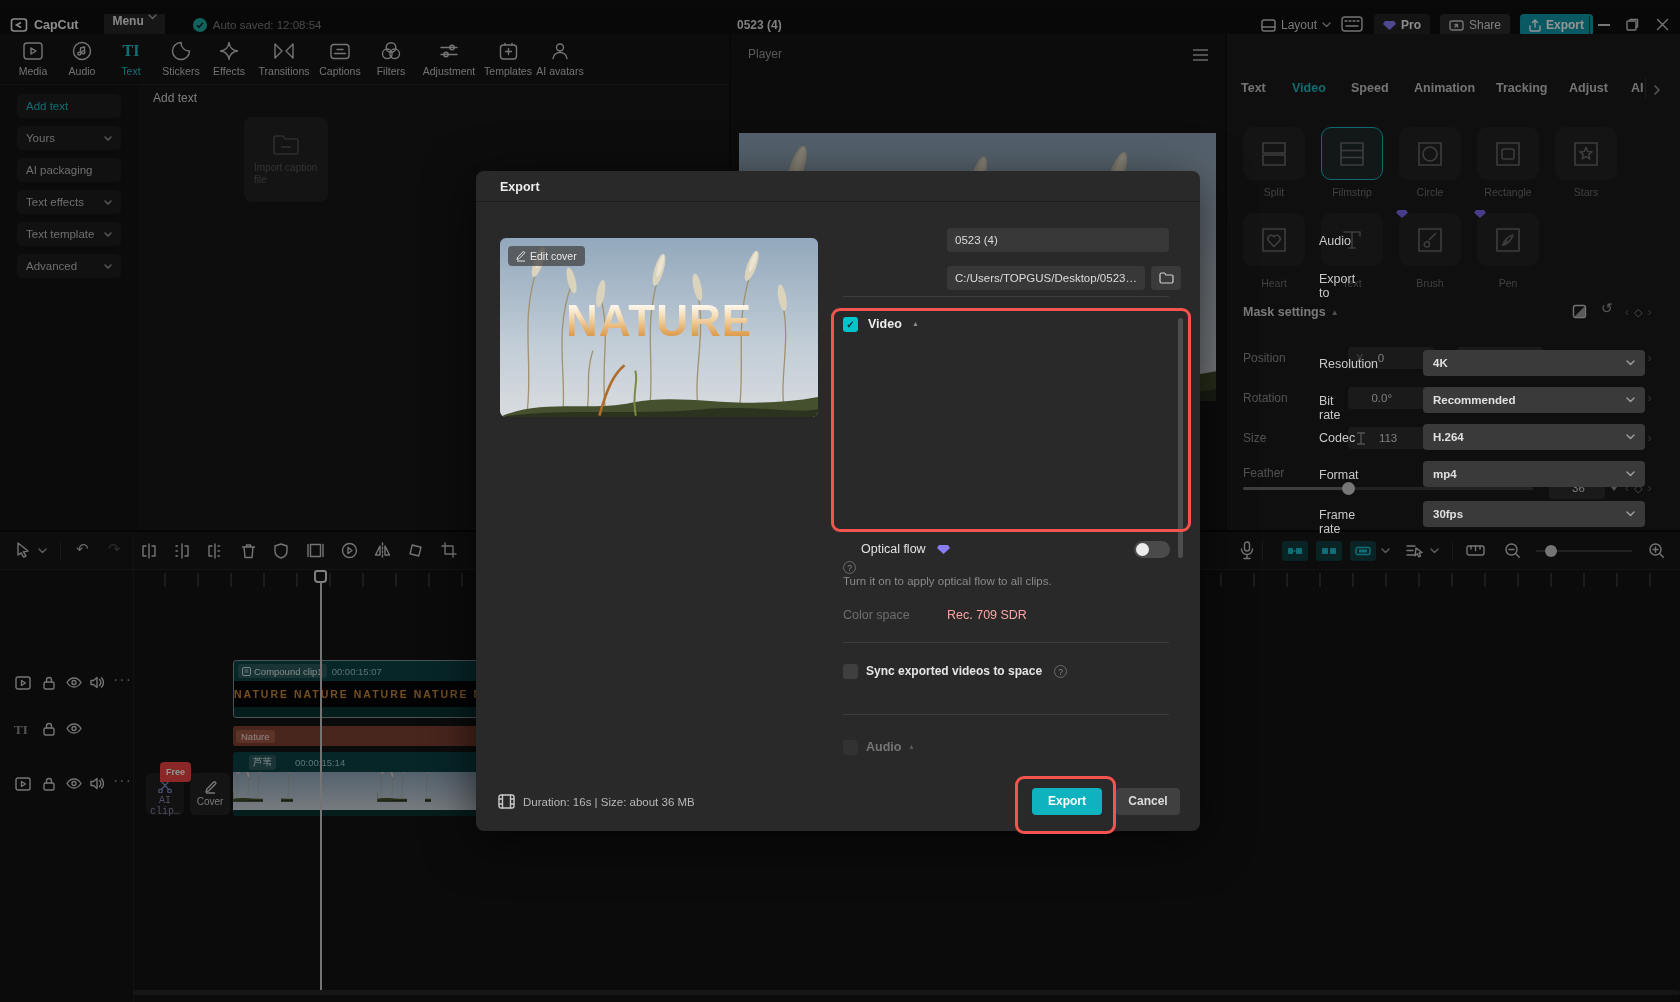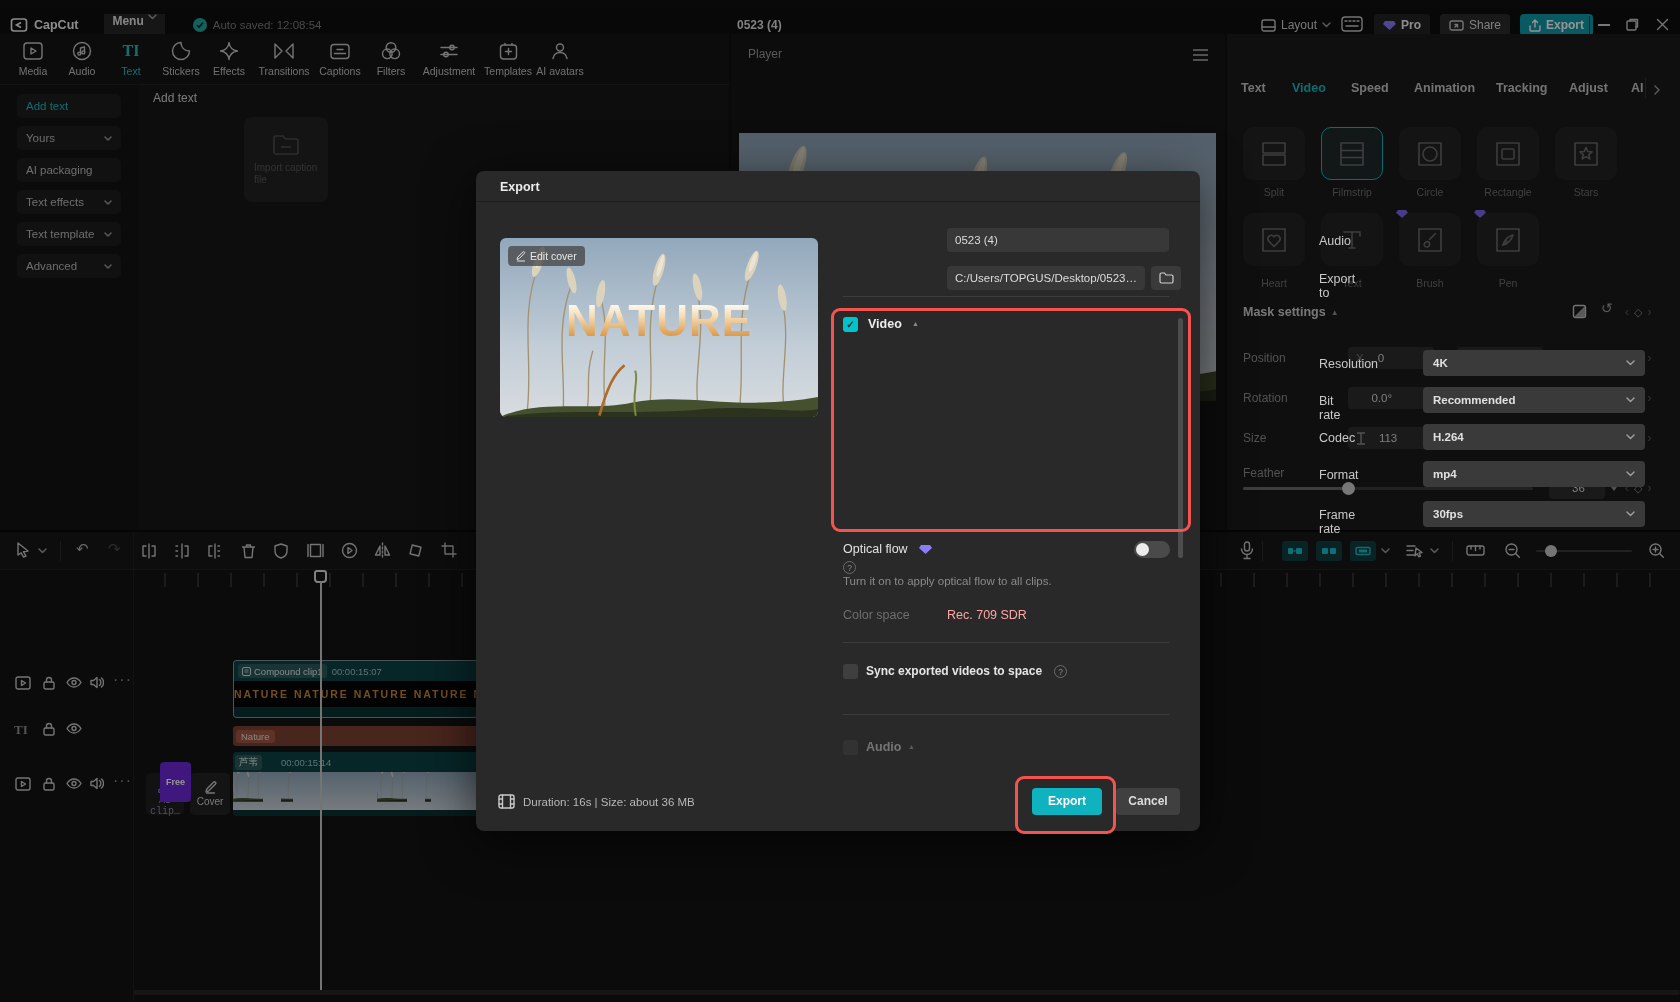--- a/index.html
+++ b/index.html
@@ -673,21 +673,21 @@
       <div style="height:12px;background:#0b3335"></div>
     </div>
 
     
     <div class="a row" style="left:233px;top:194px;width:287px;height:20px;background:#7c4133;border-radius:3px;padding:0 3px">
       <span style="background:#a05844;border-radius:3px;font-size:9.5px;color:#efe0da;padding:1px 5px">Nature</span>
     </div>
 
     
     <div class="a" style="left:233px;top:220px;width:287px;height:64px;border-radius:4px;overflow:hidden;background:#0b3a3c">
-      <div class="row" style="height:20px;background:#0d4246;padding:0 2px;gap:19px">
+      <div class="row" style="height:20px;background:#0d4246;padding:0 16px;gap:19px">
         <span style="background:#ffffff22;border-radius:3px;font-size:9.5px;color:#d9ecec;padding:1px 4px">芦苇</span>
         <span style="font-size:9.5px;color:#9ec4c4">00:00:15:14</span>
       </div>
       <div class="row" style="height:38px">
         <svg width="48" height="38" viewBox="60 30 160 140" preserveAspectRatio="none" style="background:linear-gradient(#93a9bc,#ccd4db)">
             <use href="#reeds"></use>
           </svg>
         <svg width="48" height="38" viewBox="120 30 160 140" preserveAspectRatio="none" style="background:linear-gradient(#93a9bc,#ccd4db)">
             <use href="#reeds"></use>
           </svg>
@@ -709,21 +709,21 @@
 
     
     <div class="a" style="left:146px;top:241px;width:38px;height:42px;background:#1f1f1f;border-radius:5px;text-align:center">
       <svg style="margin:7px auto 2px" width="14" height="13" viewBox="0 0 14 13">
           <path d="M3 1l8 9M11 1L3 10" stroke="#7f8ec9" stroke-width="1.2"></path>
           <circle cx="2.5" cy="11" r="1.8" fill="none" stroke="#7f8ec9" stroke-width="1.2"></circle>
           <circle cx="11.5" cy="11" r="1.8" fill="none" stroke="#7f8ec9" stroke-width="1.2"></circle>
         </svg>
       <div style="font-size:10px;color:#8a8ab0;font-family:'Liberation Mono',monospace">AI clip…</div>
     </div>
-    <div class="a" style="left:160px;top:230px;background:#6d28d9;border-radius:4px 4px 4px 0;padding:15px 6px;font-size:9px;color:#fff;font-weight:700;z-index:5">Free</div>
+    <div class="a" style="left:160px;top:230px;background:#ef4444;border-radius:4px 4px 4px 0;padding:5px 6px;font-size:9px;color:#fff;font-weight:700;z-index:5">Free</div>
     <div class="a" style="left:190px;top:241px;width:40px;height:42px;background:#242424;border-radius:5px;text-align:center">
       <svg style="margin:8px auto 2px" width="13" height="13" viewBox="0 0 13 13">
           <path d="M2 11l.8-3L9.5 1.3a1.2 1.2 0 012 1.6L4.8 9.8 2 11z" class="icon-line"></path>
           <path d="M2.5 12h8" class="icon-line"></path>
         </svg>
       <div style="font-size:10px;color:#cfcfcf">Cover</div>
     </div>
 
     
     <div class="a" style="left:314px;top:38px;width:13px;height:13px;border:2px solid #dcdcdc;border-radius:3px 3px 4px 4px;background:#161616;z-index:6"></div>
@@ -804,21 +804,21 @@
     <div class="dlg-label" style="top:337px">Frame rate</div>
     <div class="select" style="top:330px">
         <span>30fps</span>
         <svg class="chv" width="9" height="6">
           <path d="M1 1l3.5 3.5L8 1"></path>
         </svg>
       </div>
 
     <div class="a" style="left:702px;top:147px;width:5px;height:240px;background:#4d4d4d;border-radius:3px"></div>
 
-    <div class="a row" style="left:367px;top:371px;gap:11px">
+    <div class="a row" style="left:385px;top:371px;gap:11px">
       <span style="font-size:12.5px;color:#e2e2e2">Optical flow</span>
       <svg width="13" height="11" viewBox="0 0 13 11">
           <path d="M2 1h9l2 3-6.5 6L0 4z" fill="#8b7cf7"></path>
         </svg>
     </div>
     <div class="a" style="left:658px;top:370px;width:36px;height:17px;background:#4a4a4a;border-radius:9px">
       <div style="position:absolute;left:2px;top:2px;width:13px;height:13px;border-radius:50%;background:#ececec"></div>
     </div>
     <div class="qmark" style="left:367px;top:390px">?</div>
     <div class="dlg-label" style="top:404px;color:#8a8a8a;font-size:11.5px;left:367px">Turn it on to apply optical flow to all clips.</div>

